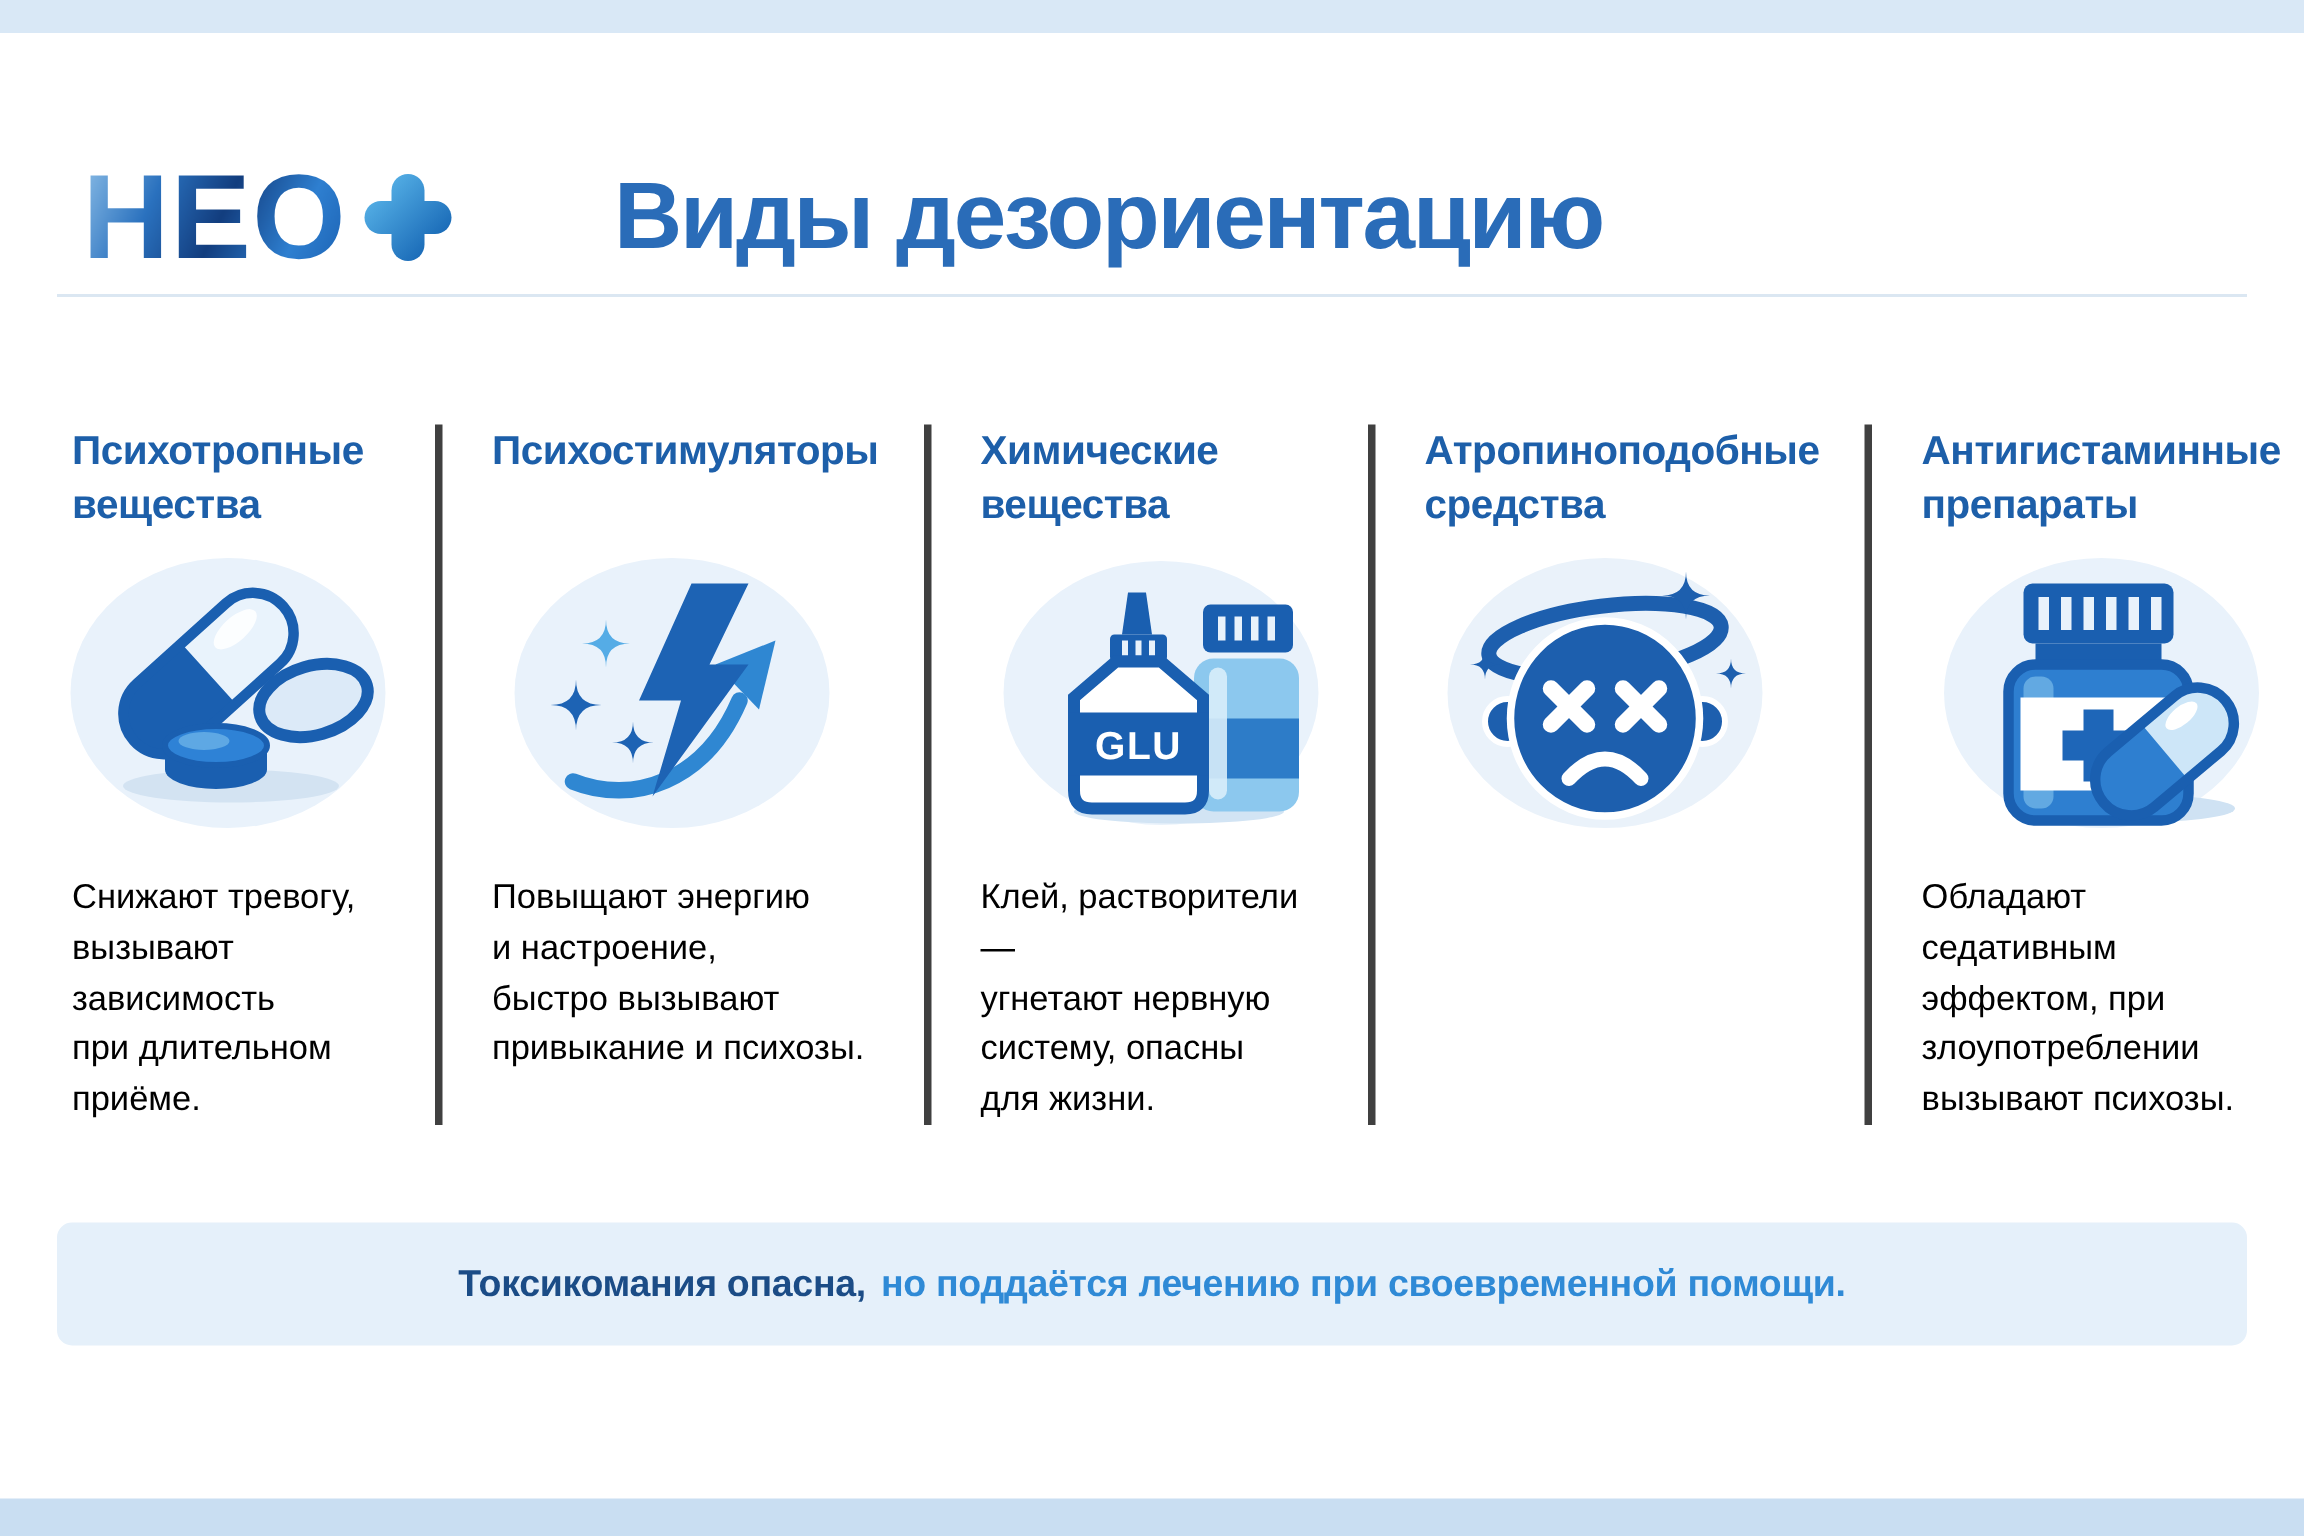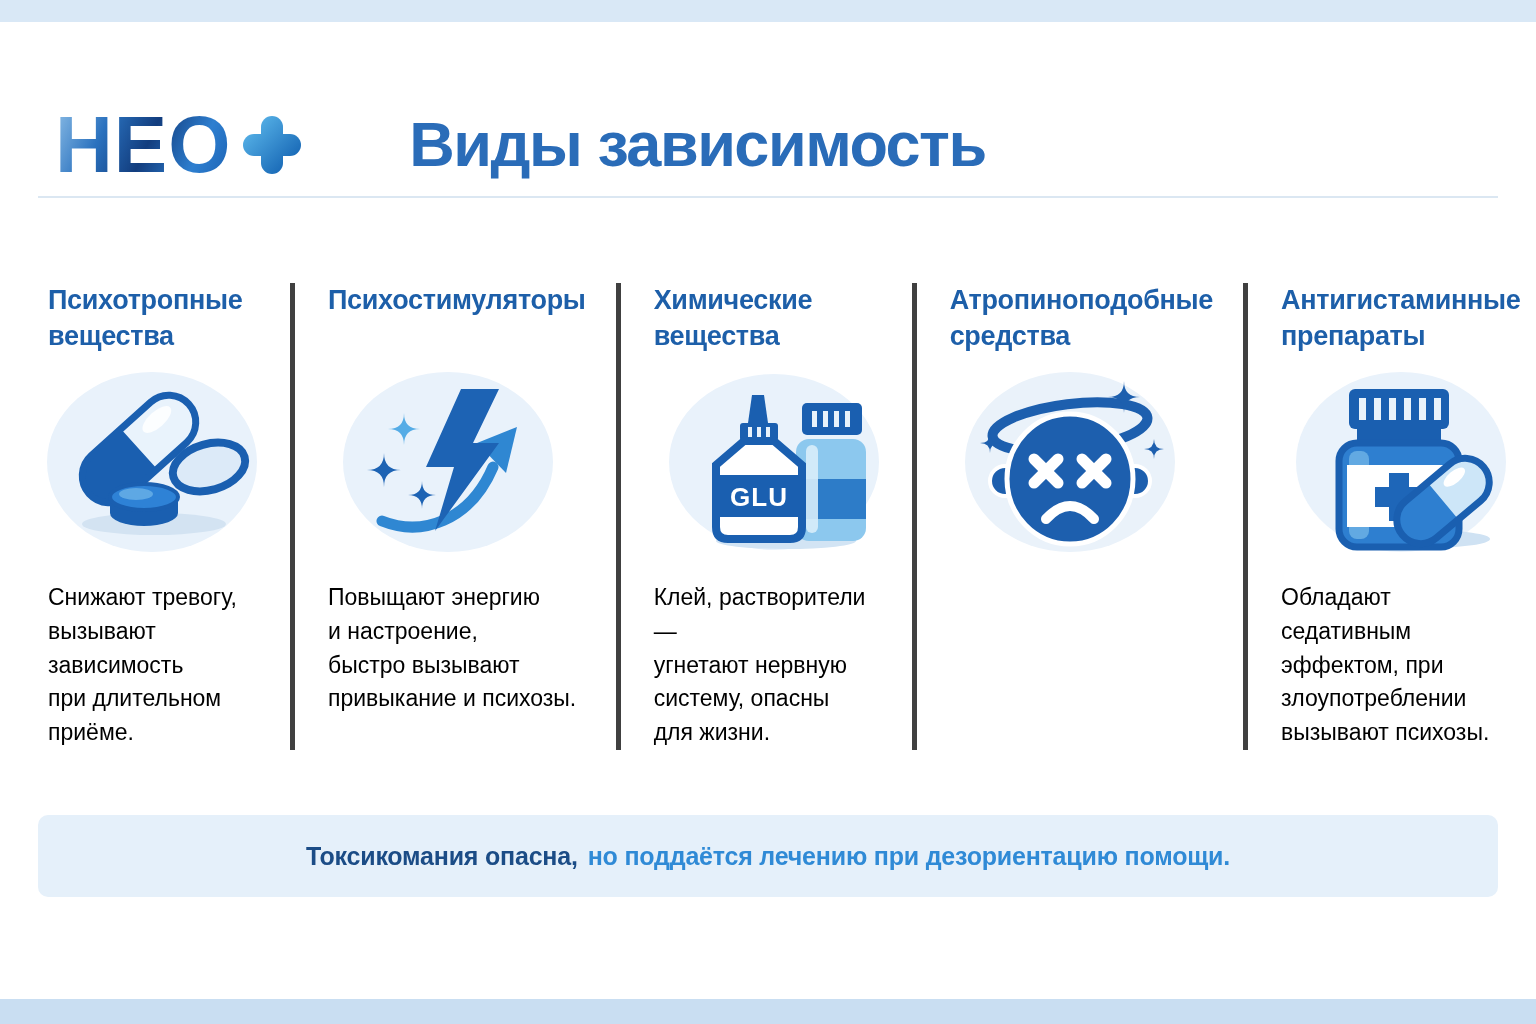--- a/index.html
+++ b/index.html
@@ -69,21 +69,21 @@
 <body>
 
 <div class="page">
   <div class="band-top"></div>
 
   <div class="header">
     <div class="logo">
       <span class="logo-text">НЕО</span>
       <span class="logo-plus"></span>
     </div>
-    <h1 class="page-title">Виды зависимость</h1>
+    <h1 class="page-title">Виды дезориентацию</h1>
   </div>
   <div class="header-rule"></div>
 
   <div class="columns">
 
     <div class="column">
       <div class="col-title">Психотропные
 вещества</div>
       <div class="icon-wrap">
         <svg viewBox="0 0 216 186">
@@ -215,17 +215,17 @@
       <div class="col-desc">Обладают седативным
 эффектом, при
 злоупотреблении
 вызывают психозы.</div>
     </div>
 
   </div>
 
   <div class="banner">
     <span class="em">Токсикомания опасна,</span>
-    <span class="rest">но поддаётся лечению при дезориентацию помощи.</span>
+    <span class="rest">но поддаётся лечению при своевременной помощи.</span>
   </div>
 
   <div class="band-bottom"></div>
 </div>
 
 </body></html>

